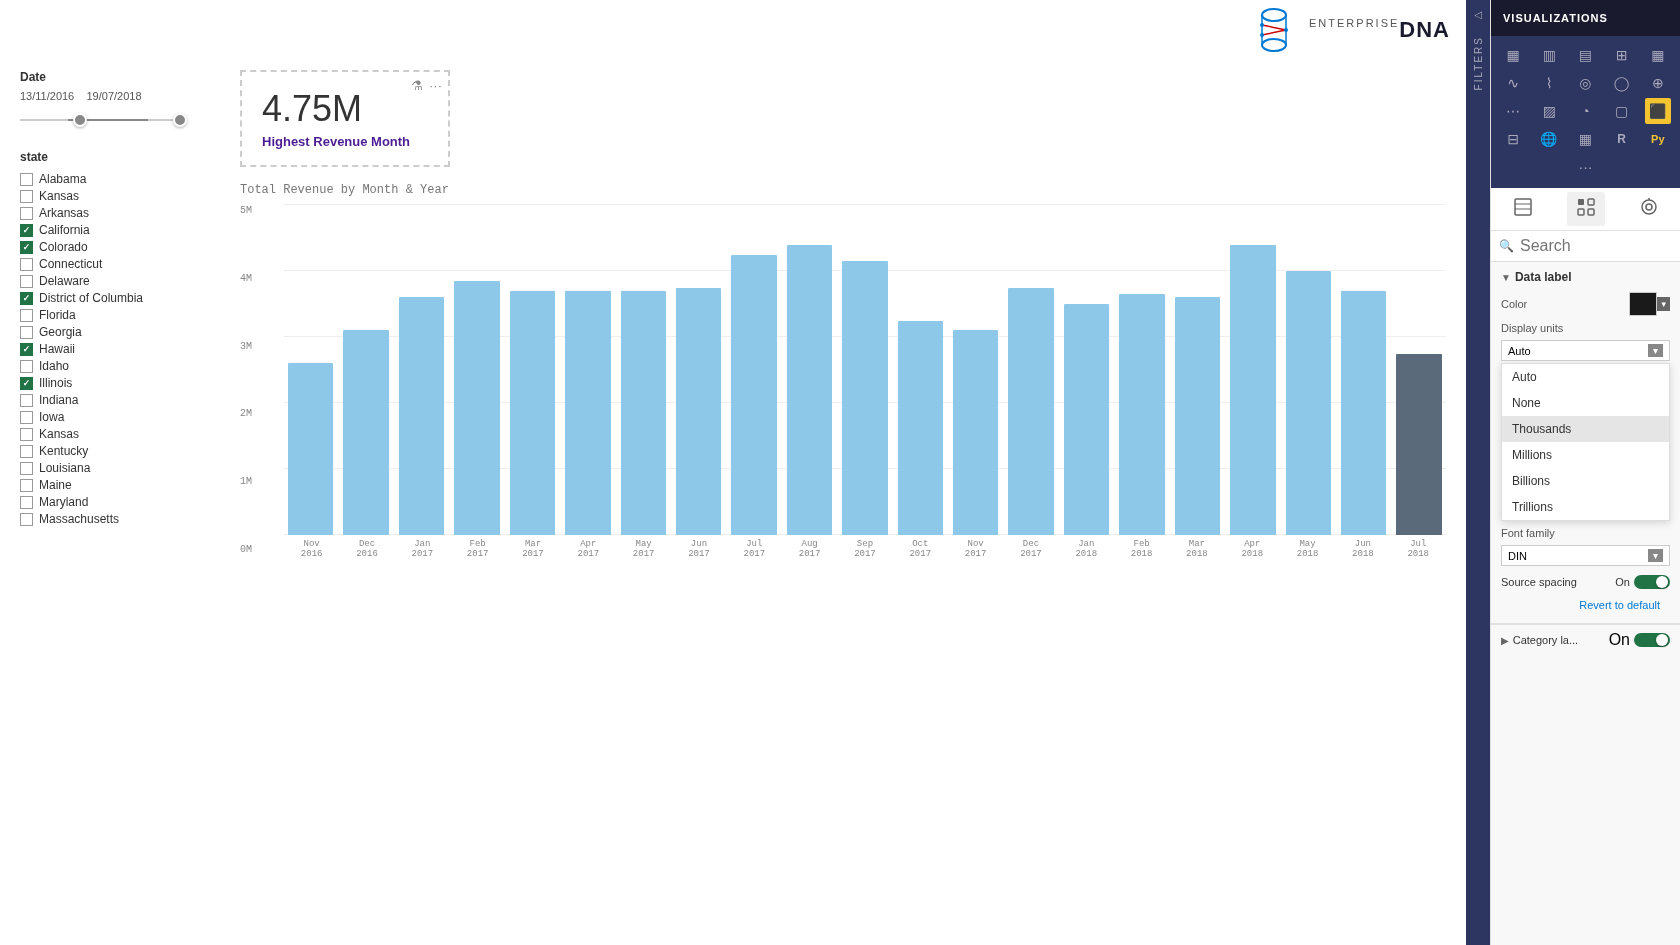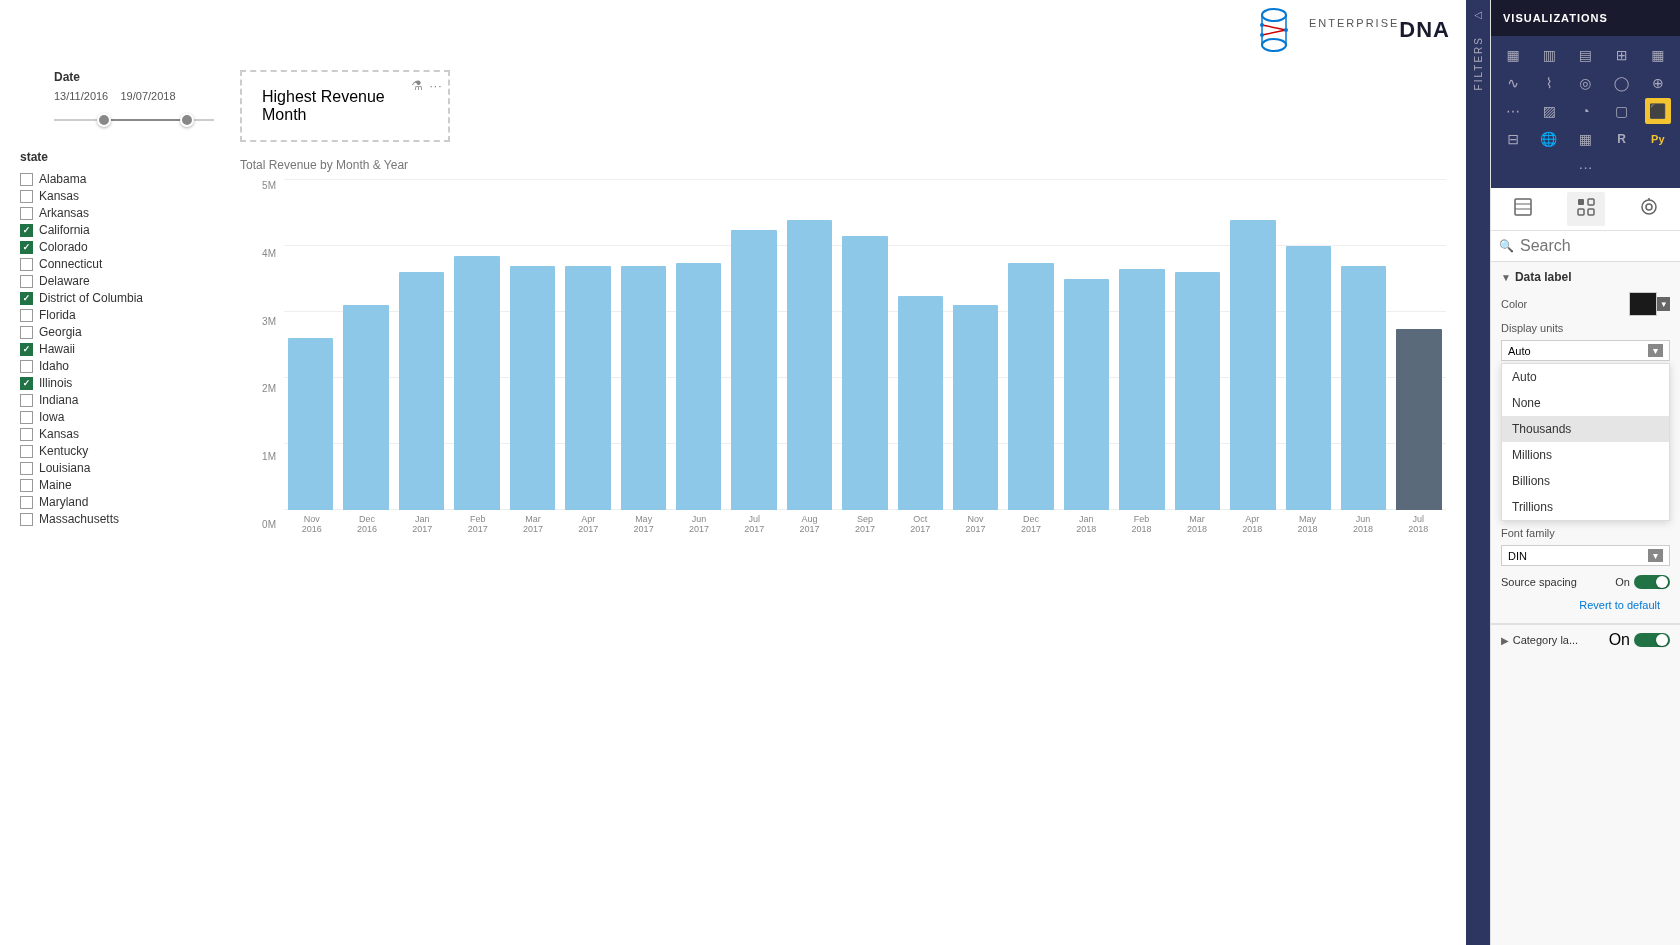--- a/index.html
+++ b/index.html
@@ -62,21 +62,20 @@
     }
 
     
     .left-sidebar {
       width: 200px;
       flex-shrink: 0;
     }
 
     .date-filter {
       margin-bottom: 20px;
-      margin-left: 34px;
     }
 
     .date-label {
       font-size: 12px;
       color: #333;
       margin-bottom: 6px;
       font-weight: 600;
     }
 
     .date-range {
@@ -198,28 +197,30 @@
     }
 
     .kpi-value {
       font-size: 36px;
       font-weight: 300;
       color: #333;
       margin-bottom: 4px;
     }
 
     .kpi-label {
-      font-size: 16px;
-      color: #000000;
+      font-size: 13px;
+      color: #4c1d95;
+      font-weight: bold;
     }
 
     
     .chart-container {
       flex: 1;
       position: relative;
+      font-family: Liberation Mono, monospace;
     }
 
     .chart-title {
       font-size: 12px;
       color: #777;
       margin-bottom: 8px;
     }
 
     .chart-area {
       position: relative;
@@ -234,21 +235,20 @@
       bottom: 30px;
       width: 40px;
       display: flex;
       flex-direction: column;
       justify-content: space-between;
     }
 
     .y-label {
       font-size: 10px;
       color: #888;
-      text-align: right;
       padding-right: 4px;
     }
 
     .bars-area {
       position: absolute;
       left: 44px;
       right: 0;
       top: 0;
       bottom: 50px;
       display: flex;
@@ -743,20 +743,21 @@
     </div>
 
     <div class="center-area">
 
       <div style="display:flex; align-items:flex-start; gap:12px;">
         <div class="kpi-card">
           <div class="kpi-top-actions">
             <span style="font-size:13px; color:#888; cursor:pointer;">⚗</span>
             <span style="font-size:13px; color:#888; cursor:pointer;">···</span>
           </div>
+          <div class="kpi-value">4.75M</div>
           <div class="kpi-label">Highest Revenue Month</div>
         </div>
       </div>
 
       <div class="chart-container">
         <div class="chart-title">Total Revenue by Month &amp; Year</div>
         <div class="chart-area">
 
           <div class="y-axis-labels" id="y-axis-labels">
               <div class="y-label">5M</div>

